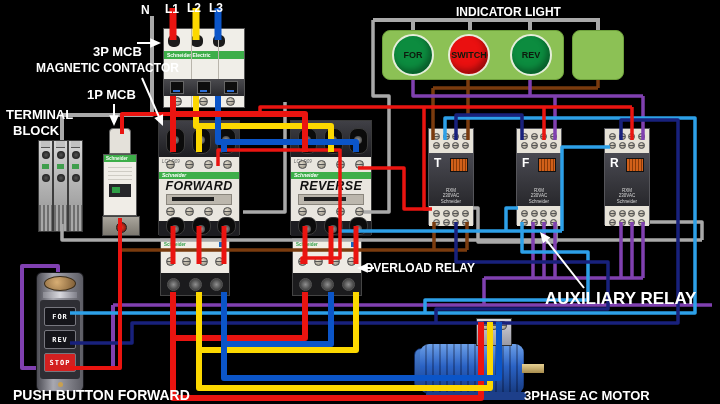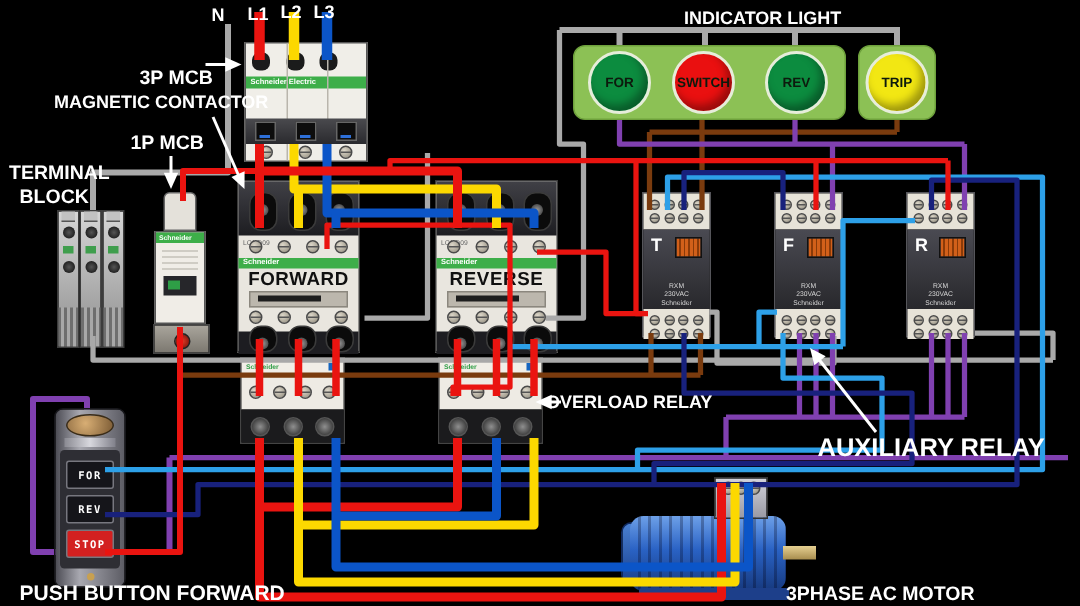--- a/index.html
+++ b/index.html
@@ -46,21 +46,21 @@
   
   #tblock{left:38px;top:140px;width:44px;height:92px;display:flex;justify-content:space-between;}
   .tb-col{width:13px;display:flex;flex-direction:column;align-items:center;
           background:linear-gradient(#d6d6d6,#8e8e8e);border:1px solid #3c3c3c;}
   .tb-tab{width:9px;height:6px;background:#c2c2c2;border-bottom:1px solid #555;}
   .tb-scr{width:8px;height:8px;border-radius:50%;background:radial-gradient(#555,#0c0c0c);margin:3px 0;}
   .tb-grn{width:7px;height:5px;background:#3f9e4d;margin:2px 0;}
   .tb-foot{width:13px;height:26px;margin-top:auto;background:repeating-linear-gradient(90deg,#6e6e6e 0 2px,#a8a8a8 2px 4px);}
 
   
-  .ct{width:82px;height:115px;background:#e9e6df;border:1px solid #3a3a3a;}
+  .ct{width:82px;height:115px;background:#e9e6df;border:1px solid #3a3a3a;font-style:italic;}
   .ct-top{height:36px;background:linear-gradient(#404046,#1d1d21);position:relative;}
   .tov{position:absolute;top:7px;width:17px;height:24px;background:#0b0b0b;border-radius:8px;border:1px solid #3b3b3b;}
   .tov:after{content:"";position:absolute;left:4px;top:7px;width:8px;height:8px;border-radius:50%;
              background:radial-gradient(#9a9a9a,#2c2c2c);}
   .ct-face{height:64px;position:relative;}
   .ct-model{position:absolute;left:3px;top:2px;font-size:4.5px;color:#666;}
   .ct-aux{padding:3px 7px 0;}
   .ct-stripe{height:7px;background:#3dae49;color:#fff;font-size:5px;font-weight:bold;line-height:7px;
              padding-left:3px;margin-top:3px;}
   .ct-name{font-size:12.5px;font-weight:bold;color:#101010;text-align:center;letter-spacing:.4px;line-height:15px;}
@@ -293,23 +293,20 @@
   <div class="dev ipanel" style="left:382px;top:30px;width:182px;height:50px"></div>
   <div class="dev ipanel" style="left:572px;top:30px;width:52px;height:50px"></div>
   <div class="dev lamp" style="left: 392px; top: 34px; background: rgb(12, 140, 63);">
       <span>FOR</span>
     </div>
   <div class="dev lamp" style="left: 448px; top: 34px; background: rgb(234, 16, 16);">
       <span>SWITCH</span>
     </div>
   <div class="dev lamp" style="left: 510px; top: 34px; background: rgb(12, 140, 63);">
       <span>REV</span>
-    </div>
-  <div class="dev lamp" style="left: 577px; top: 34px; background: rgb(242, 231, 19);">
-      <span>TRIP</span>
     </div>
 
   <div class="dev rl" style="left:428px;top:128px">
     <div class="rl-top">
       <div class="rl-row">
           <i class="sc"></i>
           <i class="sc"></i>
           <i class="sc"></i>
           <i class="sc"></i>
         </div>

